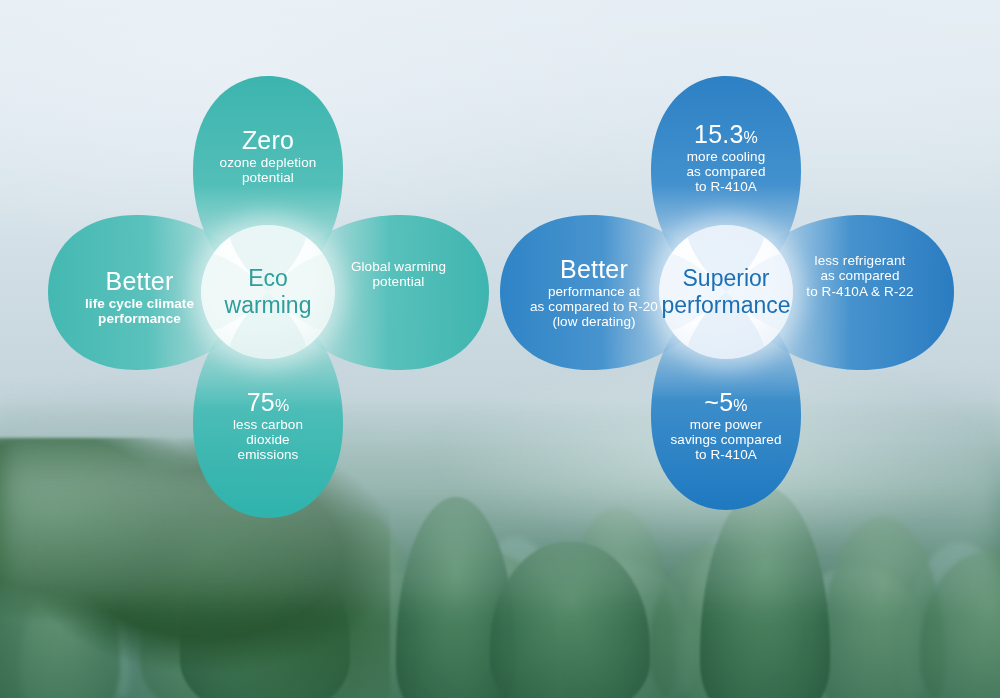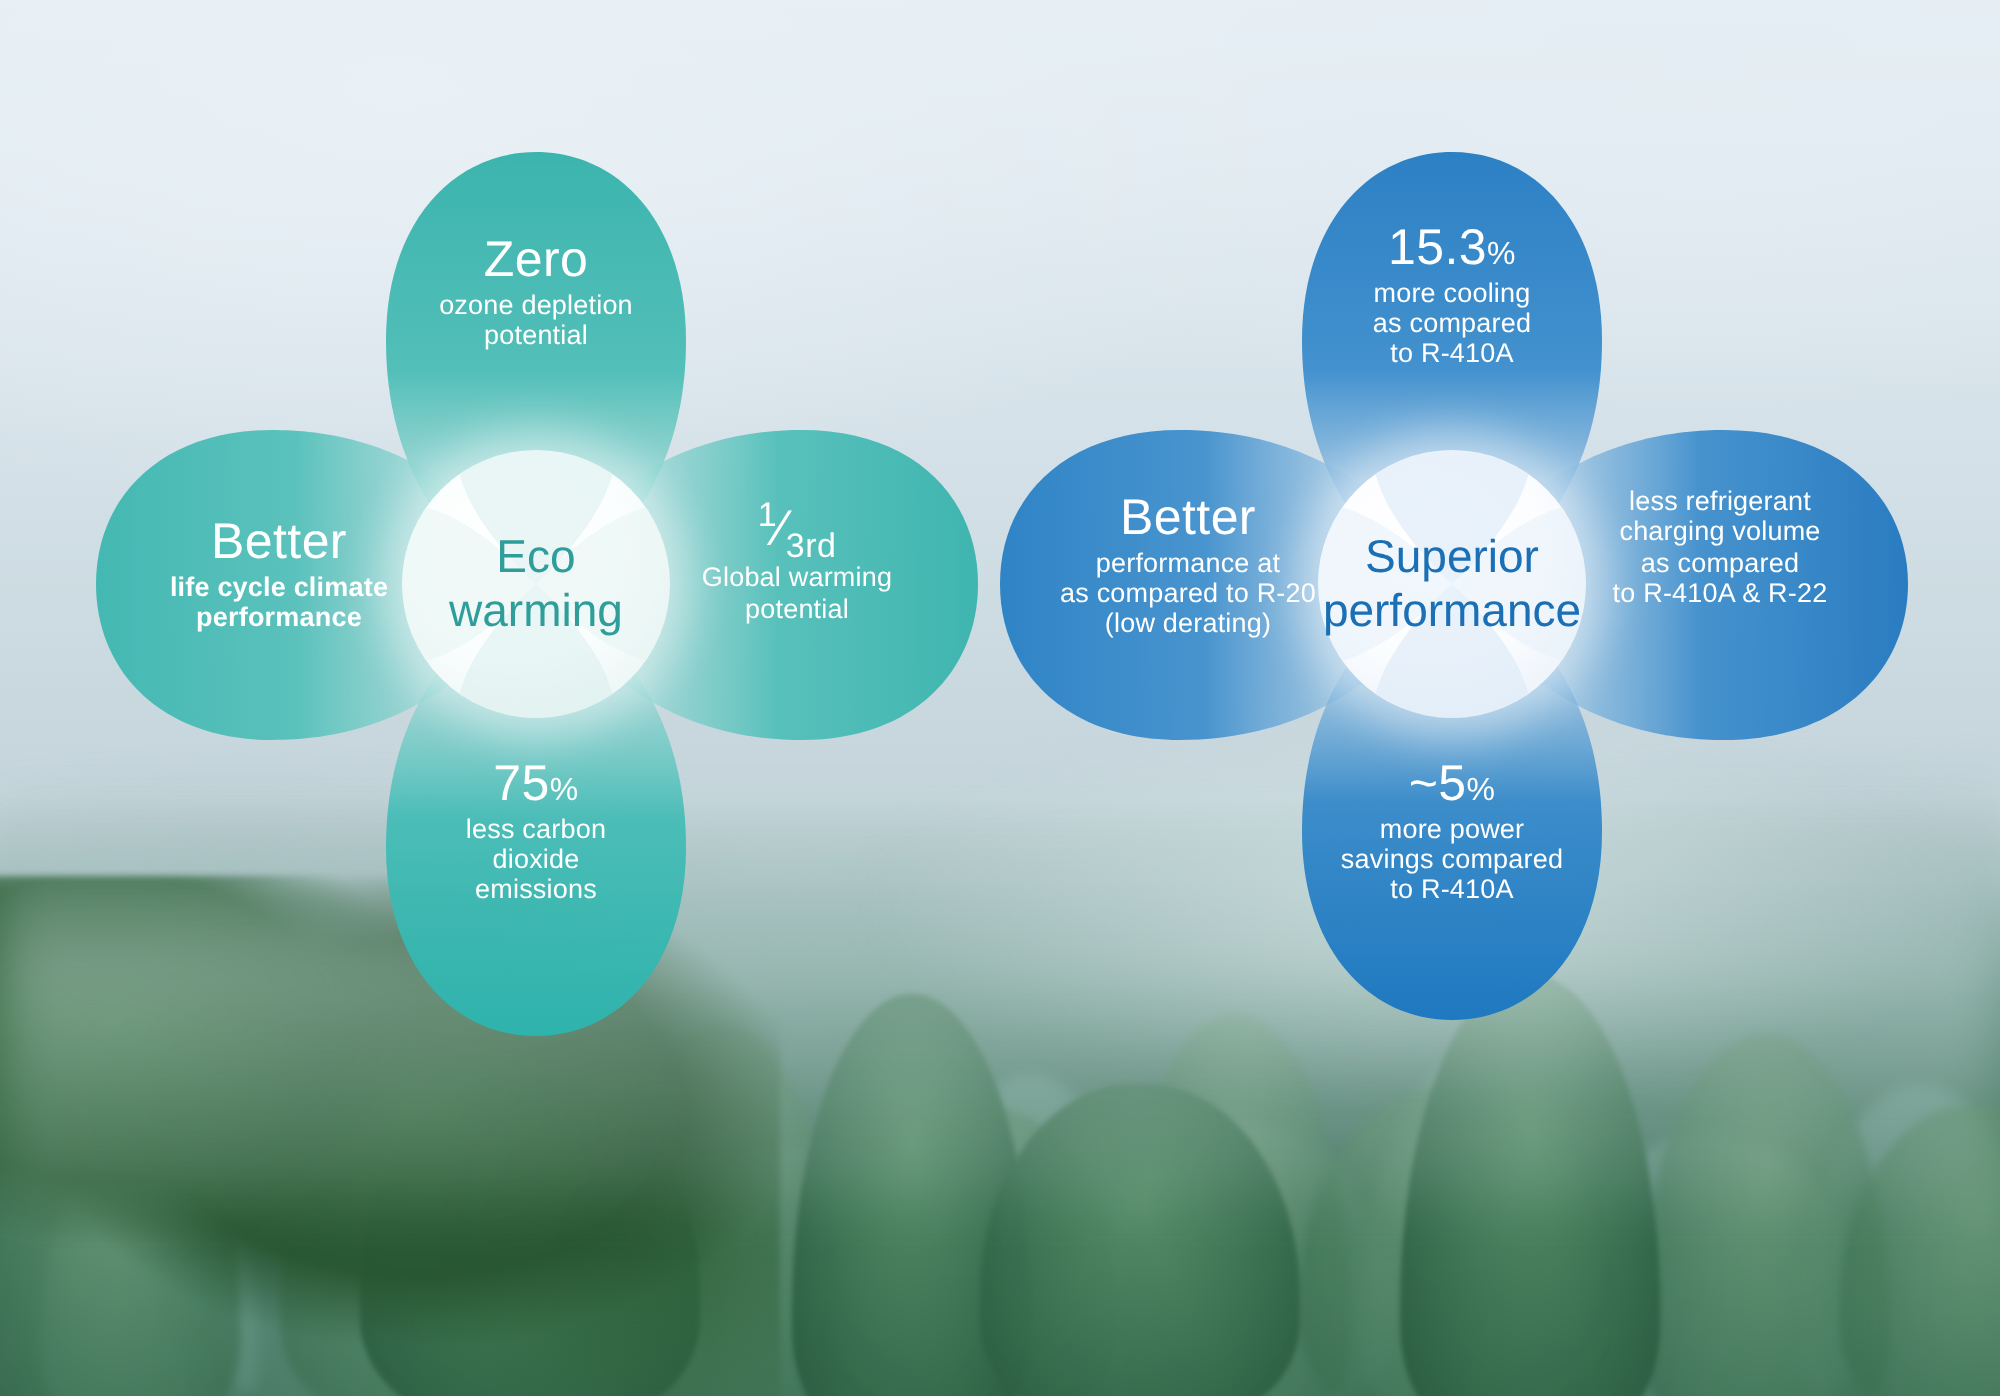--- a/index.html
+++ b/index.html
@@ -68,21 +68,21 @@
   #flower-eco  { left:58px;  top:82px; }
   #flower-perf { left:516px; top:82px; }
 
   .petal { position:absolute; }
   
   .petal .shape { position:absolute; inset:0; }
 
   .petal-label {
     position:absolute; left:0; right:0;
     text-align:center; color:#ffffff;
-    line-height:1.14; letter-spacing:.1px;
+    line-height:1.14; letter-spacing:.1px;margin-top:10px;
   }
   .petal-label .big { display:block; font-size:25px; font-weight:400; letter-spacing:.2px; }
   .petal-label .big .unit { font-size:16px; }
   .petal-label .sub { display:block; font-size:13.5px; font-weight:400; }
   .petal-label .sub.bold { font-weight:700; }
 
   
   .frac { display:inline-block; font-size:25px; line-height:1; }
   .frac .n { font-size:17px; vertical-align:super; }
   .frac .sl { font-size:25px; }
@@ -188,25 +188,20 @@
         <linearGradient id="gEcoRight" x1="1" y1="0" x2="0" y2="0">
           <stop offset="0%" stop-color="#3fb5af" stop-opacity="1"></stop>
           <stop offset="45%" stop-color="#52bfb9" stop-opacity=".95"></stop>
           <stop offset="80%" stop-color="#93d8d3" stop-opacity=".6"></stop>
           <stop offset="100%" stop-color="#cdeae7" stop-opacity=".14"></stop>
         </linearGradient>
       </defs>
       <path d="M0 77 C 45 8 103 0 135 0 C 191 0 223 34 223 77 C 223 120 191 155 135 155 C 103 155 45 147 0 77 Z" fill="url(#gEcoRight)"></path>
     </svg>
     <div class="petal-label" style="top:34px; left:46px; right:6px;">
-      <span class="big">
-        <span class="frac">
-          <span class="n">1</span><span class="sl">⁄</span><span class="d">3rd</span>
-        </span>
-      </span>
       <span class="sub">Global warming</span>
       <span class="sub">potential</span>
     </div>
   </div>
 
   <div class="petal" id="eco-petal-bottom" style="left:135px; top:208px; width:150px; height:230px;">
     <svg class="shape" viewBox="0 0 150 230" preserveAspectRatio="none">
       <defs>
         <linearGradient id="gEcoBot" x1="0" y1="1" x2="0" y2="0">
           <stop offset="0%" stop-color="#2fb3ad" stop-opacity="1"></stop>
@@ -288,21 +283,20 @@
           <stop offset="0%" stop-color="#2a7cc1" stop-opacity="1"></stop>
           <stop offset="45%" stop-color="#3e8ecc" stop-opacity=".95"></stop>
           <stop offset="80%" stop-color="#93c1e4" stop-opacity=".6"></stop>
           <stop offset="100%" stop-color="#cfe2f2" stop-opacity=".14"></stop>
         </linearGradient>
       </defs>
       <path d="M0 77 C 46 8 106 0 138 0 C 196 0 230 34 230 77 C 230 120 196 155 138 155 C 106 155 46 147 0 77 Z" fill="url(#gPerfRight)"></path>
     </svg>
     <div class="petal-label" style="top:28px; left:44px; right:4px;">
       <span class="sub">less refrigerant</span>
-      <span class="sub">charging volume</span>
       <span class="sub">as compared</span>
       <span class="sub">to R-410A &amp; R-22</span>
     </div>
   </div>
 
   <div class="petal" id="perf-petal-bottom" style="left:135px; top:200px; width:150px; height:230px;">
     <svg class="shape" viewBox="0 0 150 230" preserveAspectRatio="none">
       <defs>
         <linearGradient id="gPerfBot" x1="0" y1="1" x2="0" y2="0">
           <stop offset="0%" stop-color="#1f79c0" stop-opacity="1"></stop>

